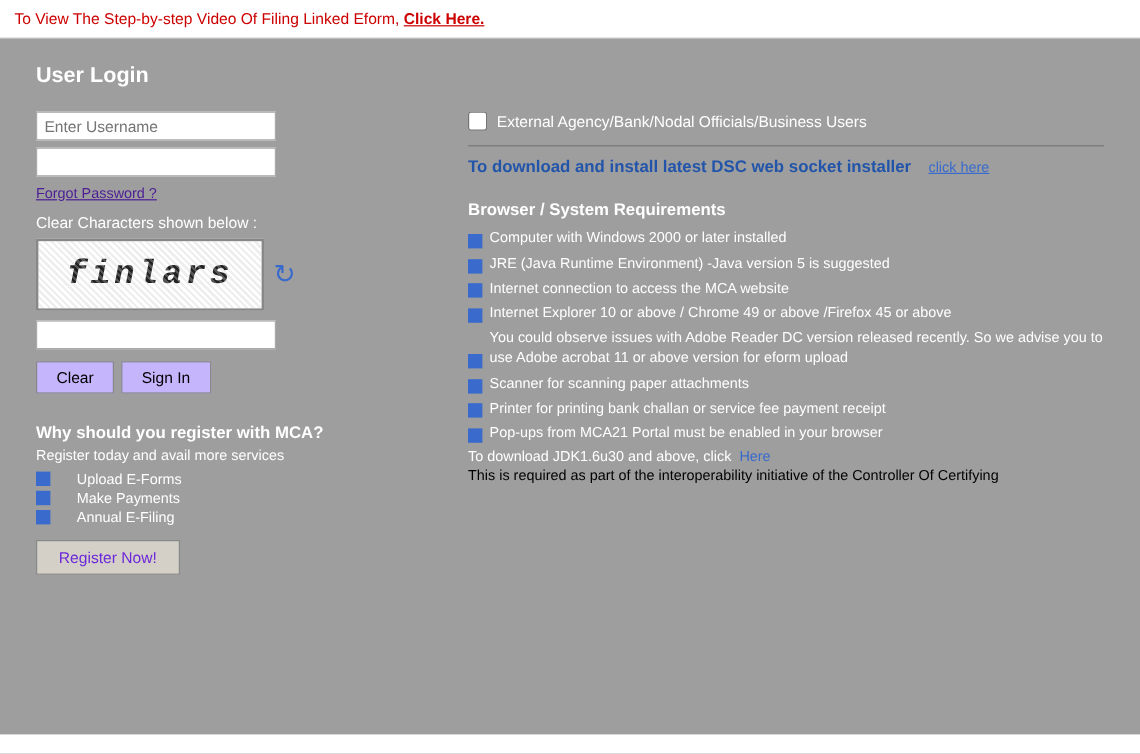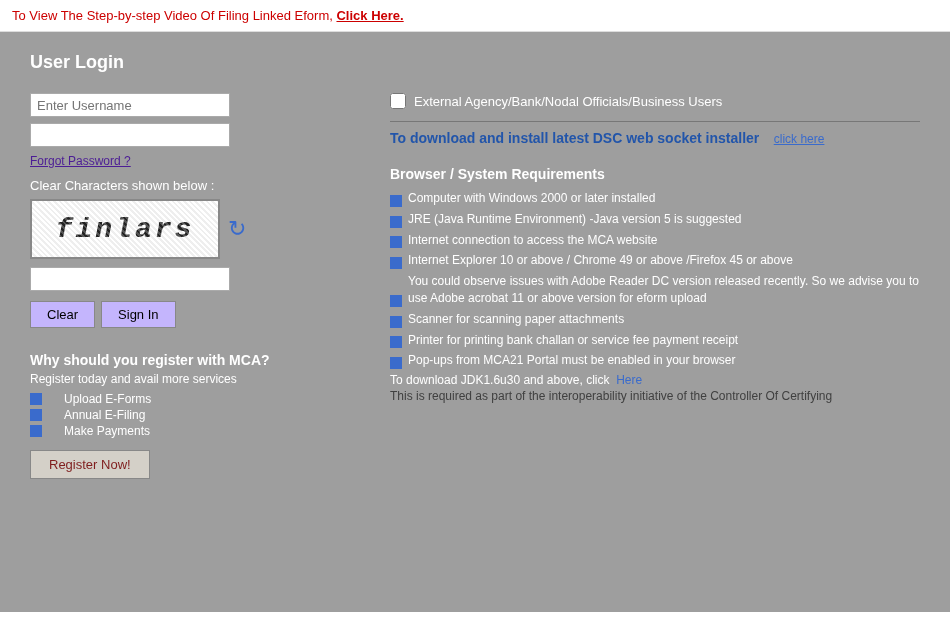--- a/index.html
+++ b/index.html
@@ -207,21 +207,21 @@
       background: #3a6bcc;
       flex-shrink: 0;
     }
 
     .register-btn {
       padding: 6px 18px;
       font-size: 13px;
       cursor: pointer;
       border: 1px solid #888;
       background: #d4d0c8;
-      color: #7f1d1d;
+      color: #6d28d9;
     }
 
     
     .dsc-section {
       margin-bottom: 20px;
     }
 
     .dsc-text {
       font-size: 14px;
       font-weight: bold;
@@ -265,21 +265,21 @@
       color: #fff;
       font-size: 12px;
       margin-top: 4px;
     }
 
     .download-line a {
       color: #3a6bcc;
     }
 
     .interop-line {
-      color: #404040;
+      color: #000000;
       font-size: 12px;
       margin-top: 2px;
     }
   </style>
 </head>
 <body>
 
 <div class="top-bar">
   <span>To View The Step-by-step Video Of Filing Linked Eform,</span>
   <a>Click Here.</a>
@@ -321,25 +321,25 @@
       <div class="register-section">
         <h3>Why should you register with MCA?</h3>
         <p>Register today and avail more services</p>
         <ul>
           <li>
             <span class="blue-square"></span>
             <span>Upload E-Forms</span>
           </li>
           <li>
             <span class="blue-square"></span>
+            <span>Make Payments</span>
+          </li>
+          <li>
+            <span class="blue-square"></span>
             <span>Annual E-Filing</span>
-          </li>
-          <li>
-            <span class="blue-square"></span>
-            <span>Make Payments</span>
           </li>
         </ul>
         <button class="register-btn">Register Now!</button>
       </div>
     </div>
 
     <div class="right-panel">
 
       <div class="external-agency-row">
         <input type="checkbox" style="">

